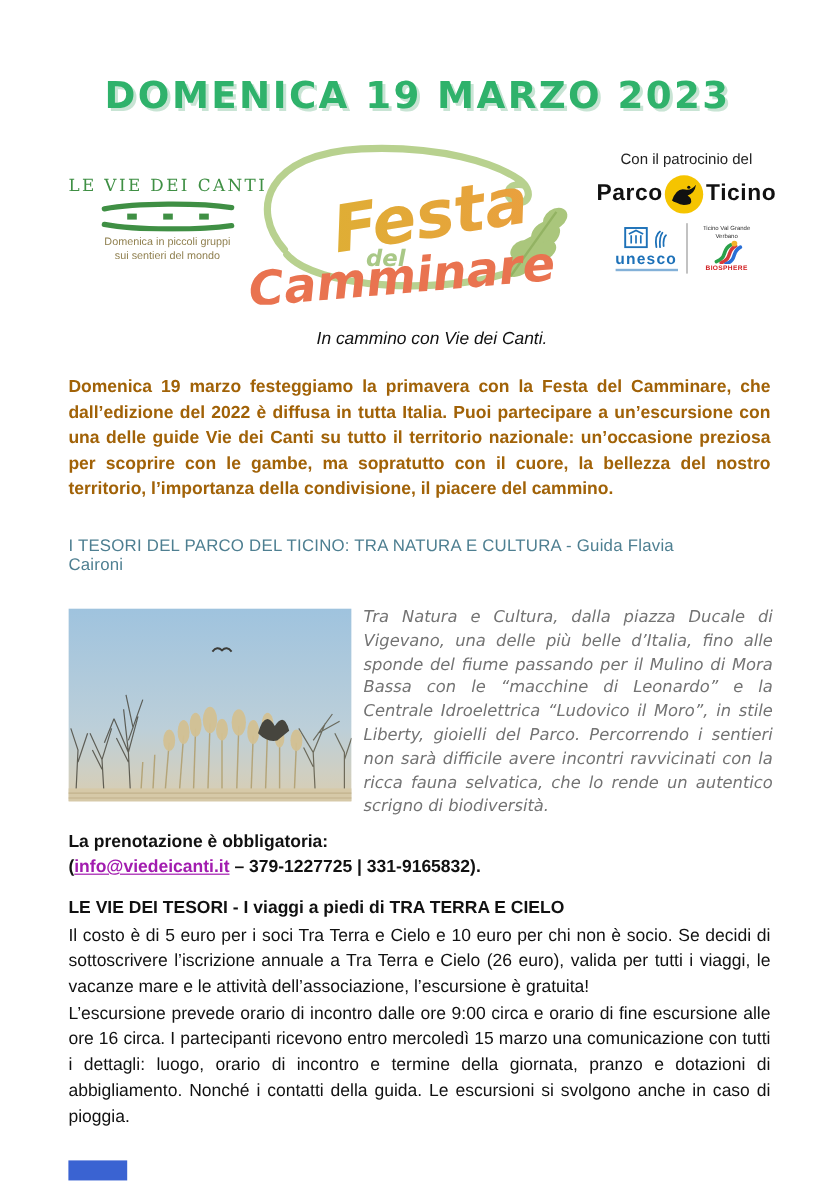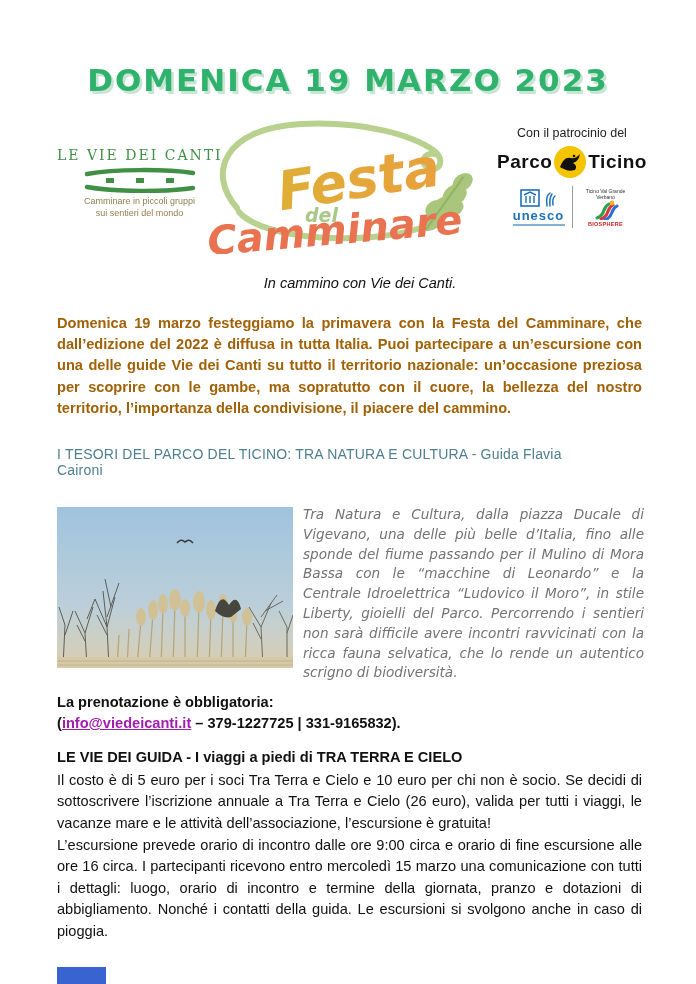--- a/index.html
+++ b/index.html
@@ -129,21 +129,21 @@
   <div class="abs vie-logo">
     <div class="vie-name">LE VIE DEI CANTI</div>
     <svg class="vie-mark" width="112" height="26" viewBox="0 0 112 26">
       <path d="M3 7 C 30 2, 82 2, 109 6" stroke="#3f8f44" stroke-width="4.5" fill="none" stroke-linecap="round"></path>
       <rect x="22" y="11" width="8" height="5" fill="#3f8f44"></rect>
       <rect x="52" y="11" width="8" height="5" fill="#3f8f44"></rect>
       <rect x="82" y="11" width="8" height="5" fill="#3f8f44"></rect>
       <path d="M3 20 C 30 25, 82 25, 109 21" stroke="#3f8f44" stroke-width="4.5" fill="none" stroke-linecap="round"></path>
     </svg>
     <div class="vie-tagline">
-      <span>Camminare in piccoli gruppi</span><br>
+      <span>Domenica in piccoli gruppi</span><br>
       <span>sui sentieri del mondo</span>
     </div>
   </div>
 
   <svg class="abs festa-logo" width="285" height="142" viewBox="0 0 285 142">
     <defs>
       <linearGradient id="festaGrad" x1="0" y1="0" x2="1" y2="0">
         <stop offset="0" stop-color="#dfae35"></stop>
         <stop offset="1" stop-color="#e9a03e"></stop>
       </linearGradient>
@@ -276,19 +276,19 @@
     <path d="M158 104 Q164 84 172 98 Q180 86 184 102 L174 110 Q166 112 158 104 Z" fill="#46453e"></path>
   </svg>
 
   <p class="abs description" style="margin:0">Tra Natura e Cultura, dalla piazza Ducale di Vigevano, una delle più belle d’Italia, fino alle sponde del fiume passando per il Mulino di Mora Bassa con le “macchine di Leonardo” e la Centrale Idroelettrica “Ludovico il Moro”, in stile Liberty, gioielli del Parco. Percorrendo i sentieri non sarà difficile avere incontri ravvicinati con la ricca fauna selvatica, che lo rende un autentico scrigno di biodiversità.</p>
 
   <div class="abs booking-heading">La prenotazione è obbligatoria:</div>
   <div class="abs booking-line">
     <span>(</span><a href="#">info@viedeicanti.it</a><span> – 379-1227725 | 331-9165832).</span>
   </div>
 
-  <div class="abs program-heading">LE VIE DEI GUIDA - I viaggi a piedi di TRA TERRA E CIELO</div>
+  <div class="abs program-heading">LE VIE DEI TESORI - I viaggi a piedi di TRA TERRA E CIELO</div>
   <p class="abs program-para1" style="margin:0">Il costo è di 5 euro per i soci Tra Terra e Cielo e 10 euro per chi non è socio. Se decidi di sottoscrivere l’iscrizione annuale a Tra Terra e Cielo (26 euro), valida per tutti i viaggi, le vacanze mare e le attività dell’associazione, l’escursione è gratuita!</p>
   <p class="abs program-para2" style="margin:0">L’escursione prevede orario di incontro dalle ore 9:00 circa e orario di fine escursione alle ore 16 circa. I partecipanti ricevono entro mercoledì 15 marzo una comunicazione con tutti i dettagli: luogo, orario di incontro e termine della giornata, pranzo e dotazioni di abbigliamento. Nonché i contatti della guida. Le escursioni si svolgono anche in caso di pioggia.</p>
 
   <div class="abs footer-blue"></div>
 
 </div>
 
 </body></html>

